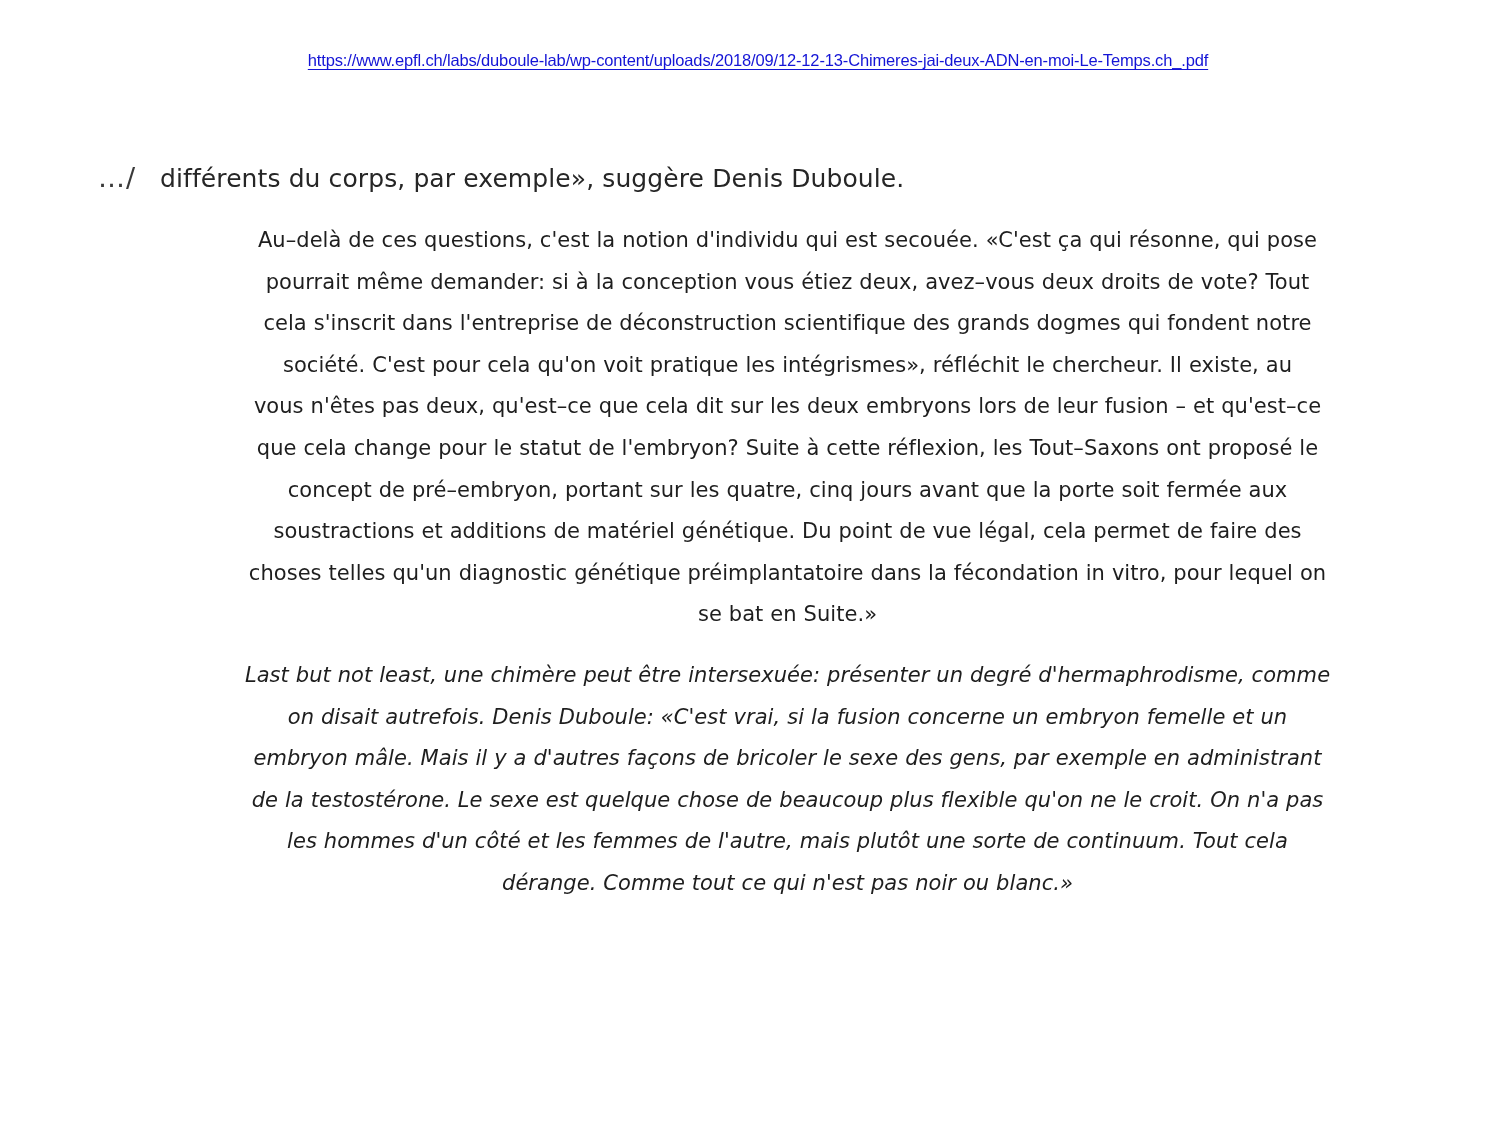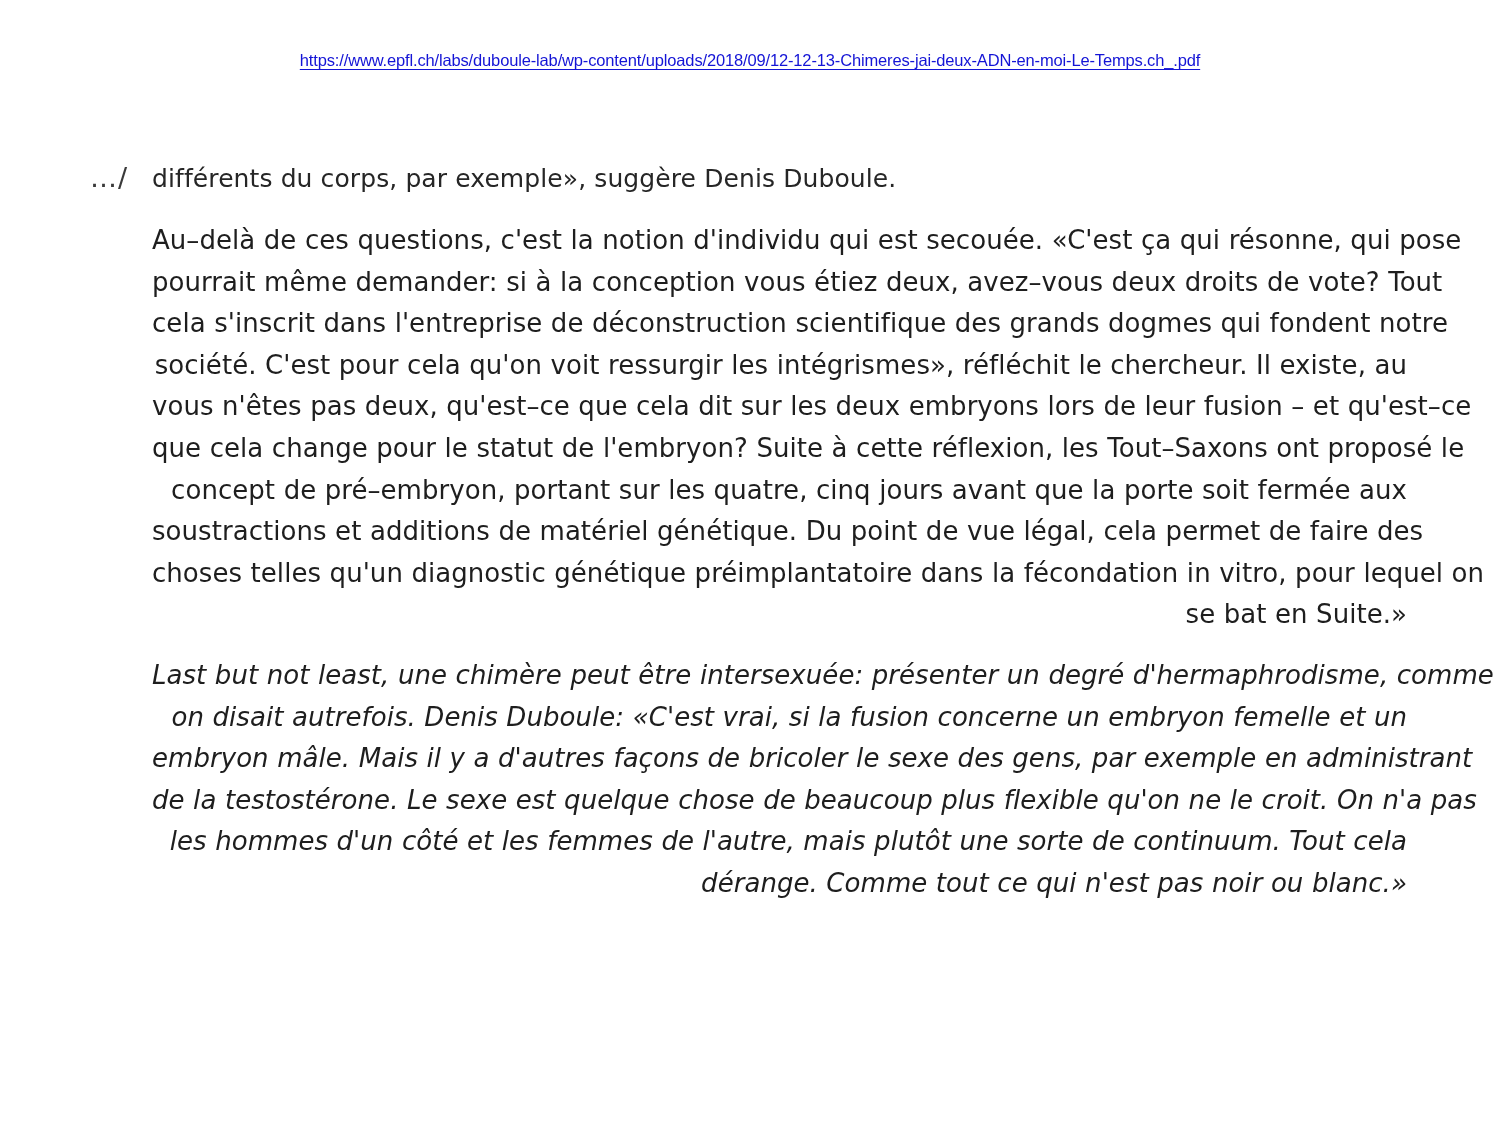--- a/index.html
+++ b/index.html
@@ -16,20 +16,21 @@
     overflow: hidden;
     position: relative;
     -webkit-font-smoothing: antialiased;
   }
 
   
   .page {
     position: absolute;
     inset: 0;
     background: #ffffff;
+    margin-left: 8px;
   }
 
   
   .source-url-row {
     position: absolute;
     left: 0;
     top: 52px;
     width: 1500px;
     text-align: center;
     line-height: 1;
@@ -67,25 +68,25 @@
     position: absolute;
     left: -62px;
     top: -1px;
     font-family: "DejaVu Sans", sans-serif;
     font-size: 27px;
     color: #3a3a3a;
     letter-spacing: 1px;
   }
 
   .para {
-    font-size: 26px;
+    font-size: 21px;
     line-height: 41.6px;
     color: #1e1e1e;
     letter-spacing: 0.05px;
-    text-align: right;
+    text-align: center;
     word-spacing: 0.2px;
     margin: 0;
   }
   .para + .para {
     margin-top: 19px;
     font-style: italic;
   }
   .para.first-body {
     margin-top: 20px;
   }
@@ -106,21 +107,21 @@
 
     <div class="lead-line">
       <span class="continuation-mark">…/</span>
       <span>différents du corps, par exemple», suggère Denis Duboule.</span>
     </div>
 
     <p class="para first-body">
       <span class="ln">Au–delà de ces questions, c'est la notion d'individu qui est secouée. «C'est ça qui résonne, qui pose</span>
       <span class="ln">pourrait même demander: si à la conception vous étiez deux, avez–vous deux droits de vote? Tout</span>
       <span class="ln">cela s'inscrit dans l'entreprise de déconstruction scientifique des grands dogmes qui fondent notre</span>
-      <span class="ln">société. C'est pour cela qu'on voit ressurgir les intégrismes», réfléchit le chercheur. Il existe, au</span>
+      <span class="ln">société. C'est pour cela qu'on voit pratique les intégrismes», réfléchit le chercheur. Il existe, au</span>
       <span class="ln">vous n'êtes pas deux, qu'est–ce que cela dit sur les deux embryons lors de leur fusion – et qu'est–ce</span>
       <span class="ln">que cela change pour le statut de l'embryon? Suite à cette réflexion, les Tout–Saxons ont proposé le</span>
       <span class="ln">concept de pré–embryon, portant sur les quatre, cinq jours avant que la porte soit fermée aux</span>
       <span class="ln">soustractions et additions de matériel génétique. Du point de vue légal, cela permet de faire des</span>
       <span class="ln">choses telles qu'un diagnostic génétique préimplantatoire dans la fécondation in vitro, pour lequel on</span>
       <span class="ln">se bat en Suite.»</span>
     </p>
 
     <p class="para">
       <span class="ln">Last but not least, une chimère peut être intersexuée: présenter un degré d'hermaphrodisme, comme</span>

